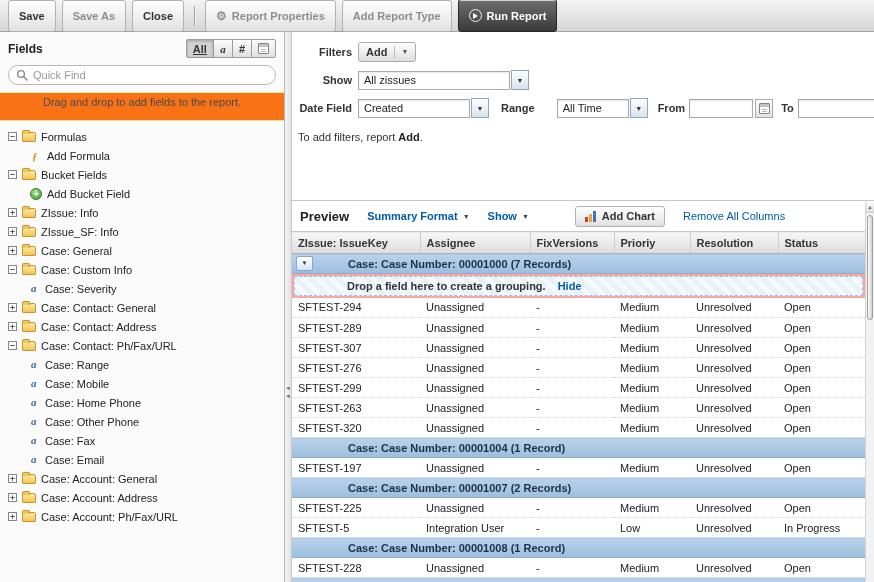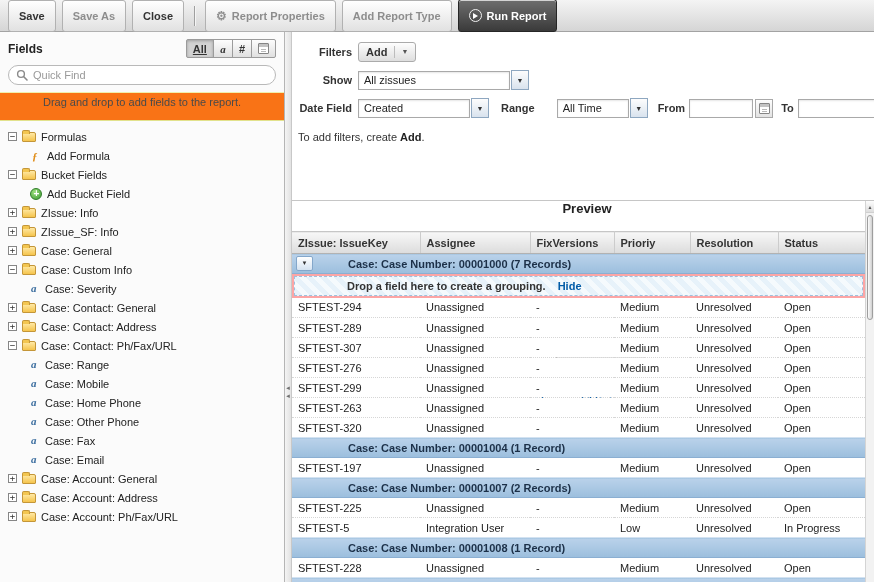--- a/index.html
+++ b/index.html
@@ -164,21 +164,21 @@
   }
   .cal-ic::after {
     content:""; position:absolute; left:2px; right:2px; top:5px; height:1px;
     background:#b9b9b9; box-shadow:0 2px 0 #b9b9b9;
   }
   .f-hint { margin:13px 0 0 6px; color:#333; }
   .f-hint b { color:#222; }
 
   
   .preview { position:absolute; left:0; right:0; top:168px; bottom:0; border-top:1px solid #c6c6c6; }
-  .pv-head { height:30px; display:flex; align-items:center; gap:34px; padding-left:8px; background:#fff;flex-direction:column; }
+  .pv-head { height:30px; display:flex; align-items:center; gap:18px; padding-left:8px; background:#fff; }
   .pv-title { font-size:13px; font-weight:bold; color:#222; }
   .menu-link { color:#015ba7; font-weight:bold; cursor:pointer; display:inline-flex; align-items:center; gap:5px; text-decoration:none; }
   .menu-link .arr { font-size:7px; color:#444; }
   .link { color:#015ba7; text-decoration:none; cursor:pointer; }
   .chart-btn {
     display:inline-flex; align-items:center; gap:6px; padding:2px 9px; height:21px;
     border:1px solid #b1b1b1; border-radius:3px; background:linear-gradient(#ffffff,#e1e1e1);
     font:bold 11px "Liberation Sans",sans-serif; color:#333; cursor:pointer;margin-left:28px;
   }
   .chart-icon { display:inline-flex; align-items:flex-end; gap:1px; height:11px; }
@@ -424,21 +424,21 @@
         </span>
         <span class="f-label2 ml10">From</span>
         <input class="date-input" type="text" style="">
         <button class="cal-btn">
             <span class="cal-ic"></span>
           </button>
         <span class="f-label2 ml8">To</span>
         <input class="date-input to" type="text" style="">
       </div>
       <div class="f-hint">
-        <span>To add filters, create </span><b>Add</b><span>.</span>
+        <span>To add filters, report </span><b>Add</b><span>.</span>
       </div>
     </div>
 
     <div class="preview">
       <div class="pv-head">
         <span class="pv-title">Preview</span>
         <a class="menu-link">
           <span>Summary Format</span>
           <span class="arr">▼</span>
         </a>

